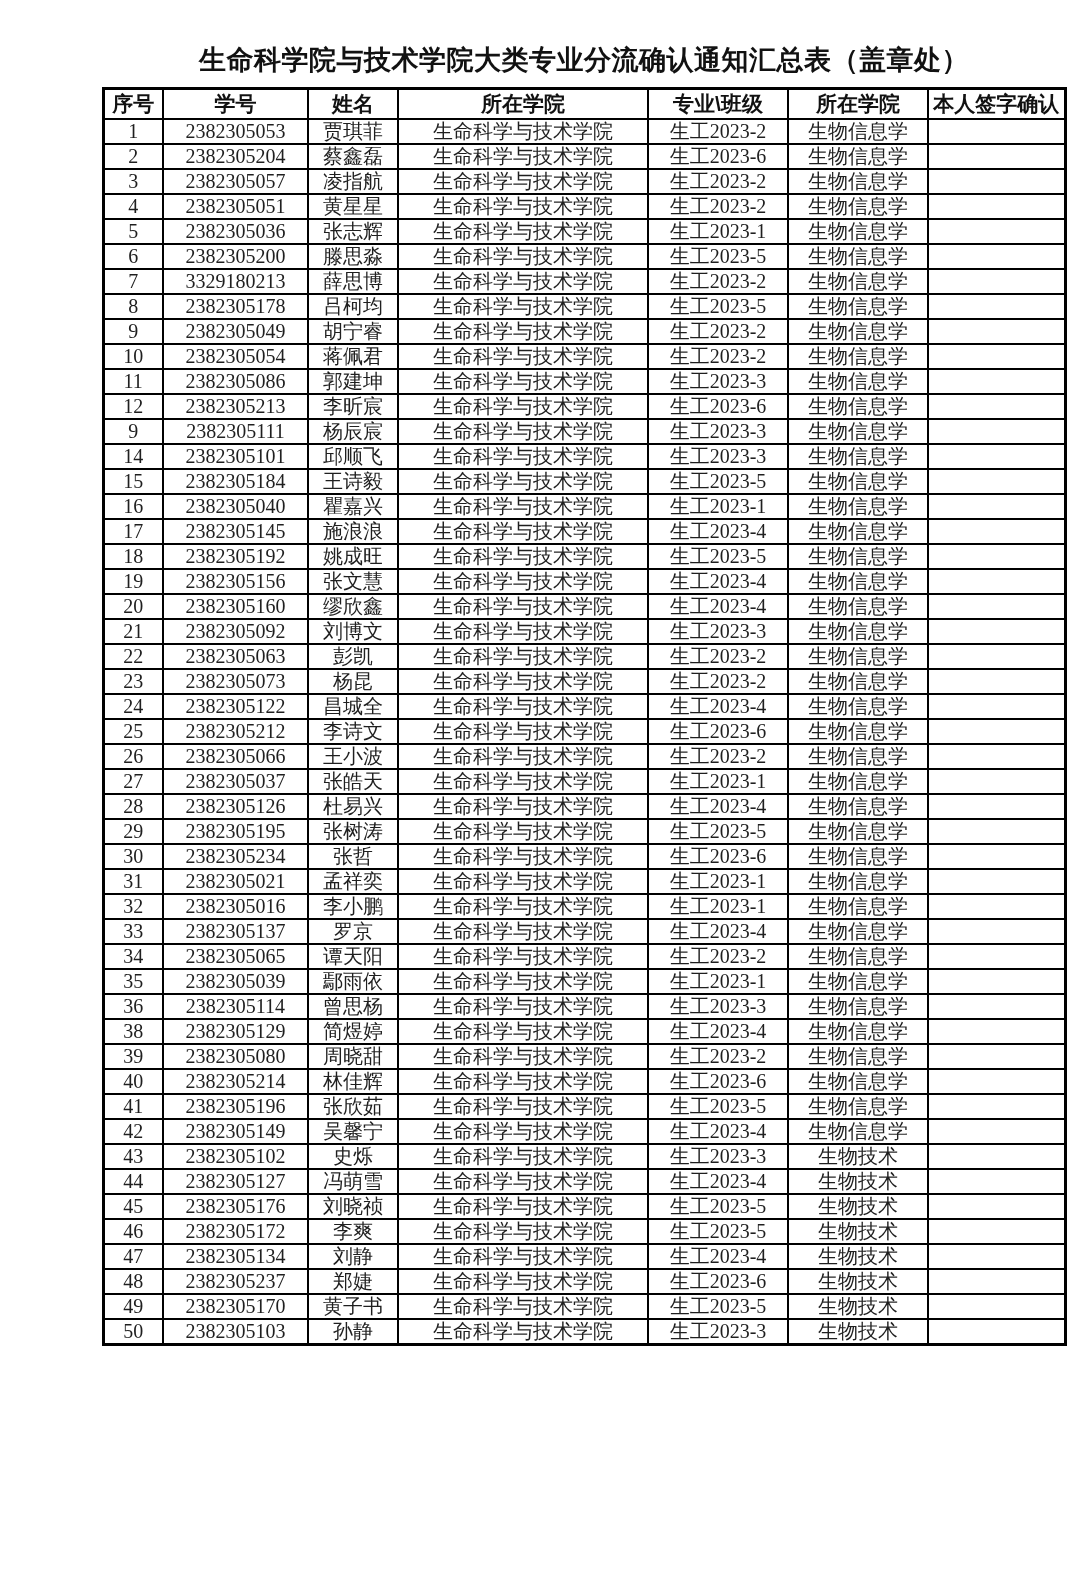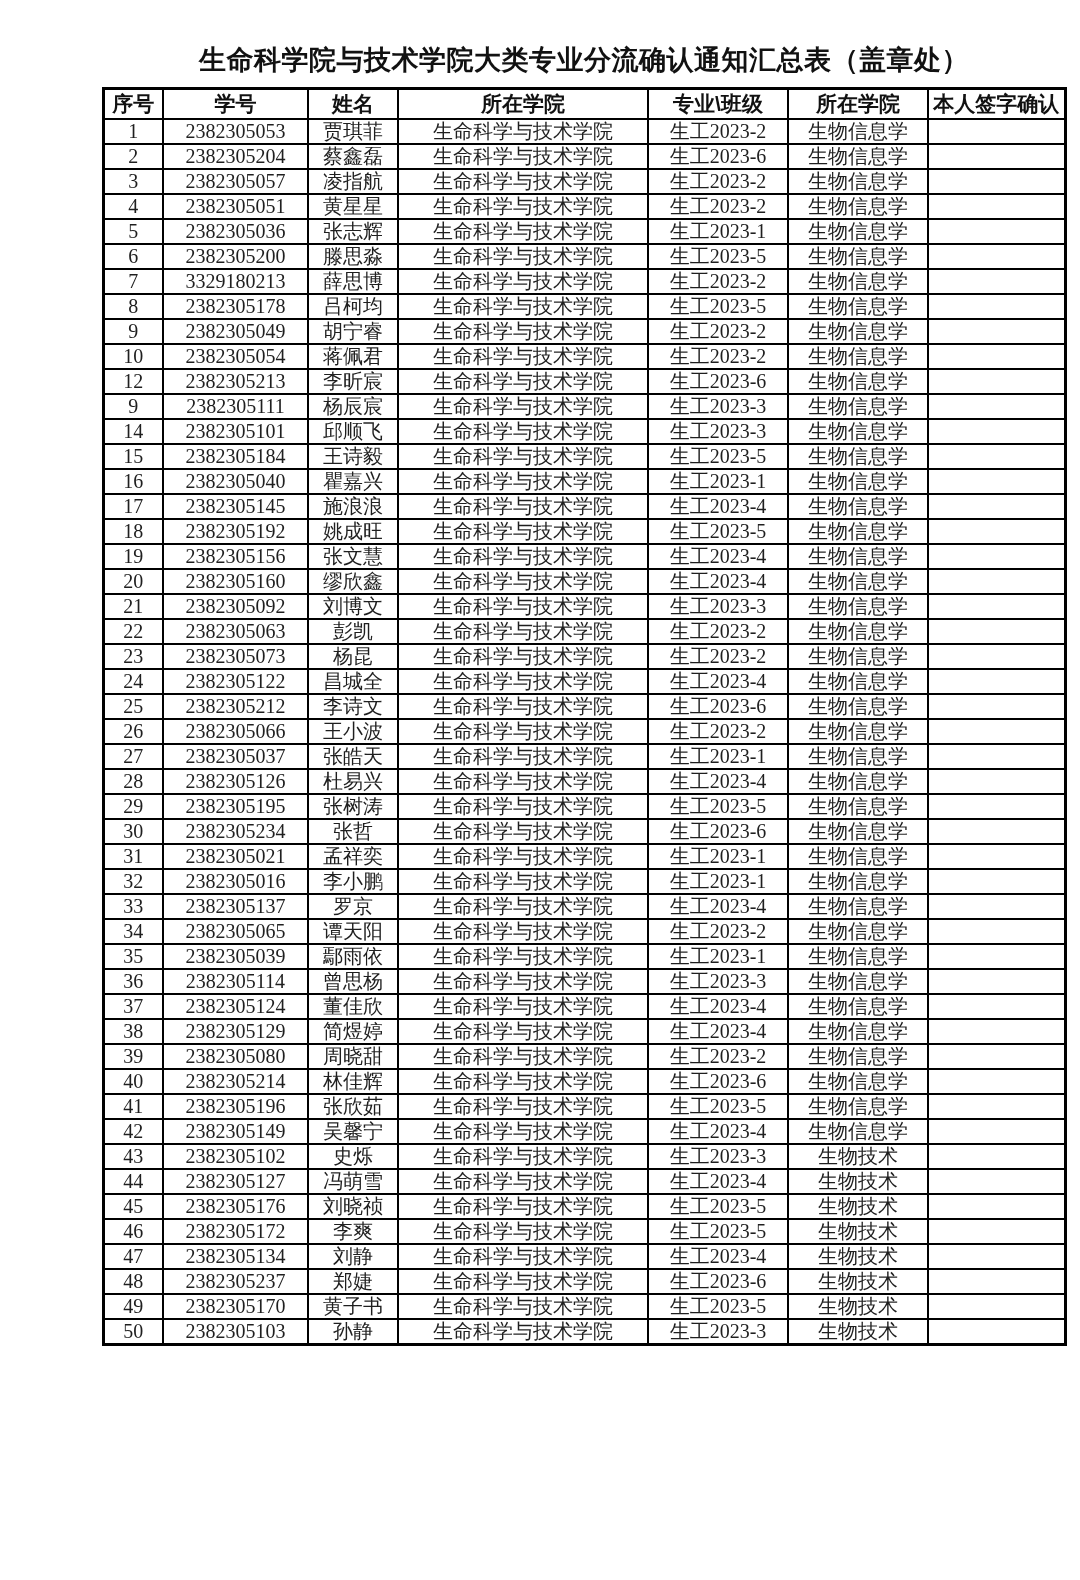--- a/index.html
+++ b/index.html
@@ -185,20 +185,29 @@
         <tr>
           <td>10</td>
           <td>2382305054</td>
           <td>蒋佩君</td>
           <td>生命科学与技术学院</td>
           <td>生工2023-2</td>
           <td>生物信息学</td>
           <td></td>
         </tr>
         <tr>
+          <td>11</td>
+          <td>2382305086</td>
+          <td>郭建坤</td>
+          <td>生命科学与技术学院</td>
+          <td>生工2023-3</td>
+          <td>生物信息学</td>
+          <td></td>
+        </tr>
+        <tr>
           <td>12</td>
           <td>2382305213</td>
           <td>李昕宸</td>
           <td>生命科学与技术学院</td>
           <td>生工2023-6</td>
           <td>生物信息学</td>
           <td></td>
         </tr>
         <tr>
           <td>9</td>
@@ -406,29 +415,20 @@
           <td>生工2023-1</td>
           <td>生物信息学</td>
           <td></td>
         </tr>
         <tr>
           <td>36</td>
           <td>2382305114</td>
           <td>曾思杨</td>
           <td>生命科学与技术学院</td>
           <td>生工2023-3</td>
-          <td>生物信息学</td>
-          <td></td>
-        </tr>
-        <tr>
-          <td>37</td>
-          <td>2382305124</td>
-          <td>董佳欣</td>
-          <td>生命科学与技术学院</td>
-          <td>生工2023-4</td>
           <td>生物信息学</td>
           <td></td>
         </tr>
         <tr>
           <td>38</td>
           <td>2382305129</td>
           <td>简煜婷</td>
           <td>生命科学与技术学院</td>
           <td>生工2023-4</td>
           <td>生物信息学</td>

